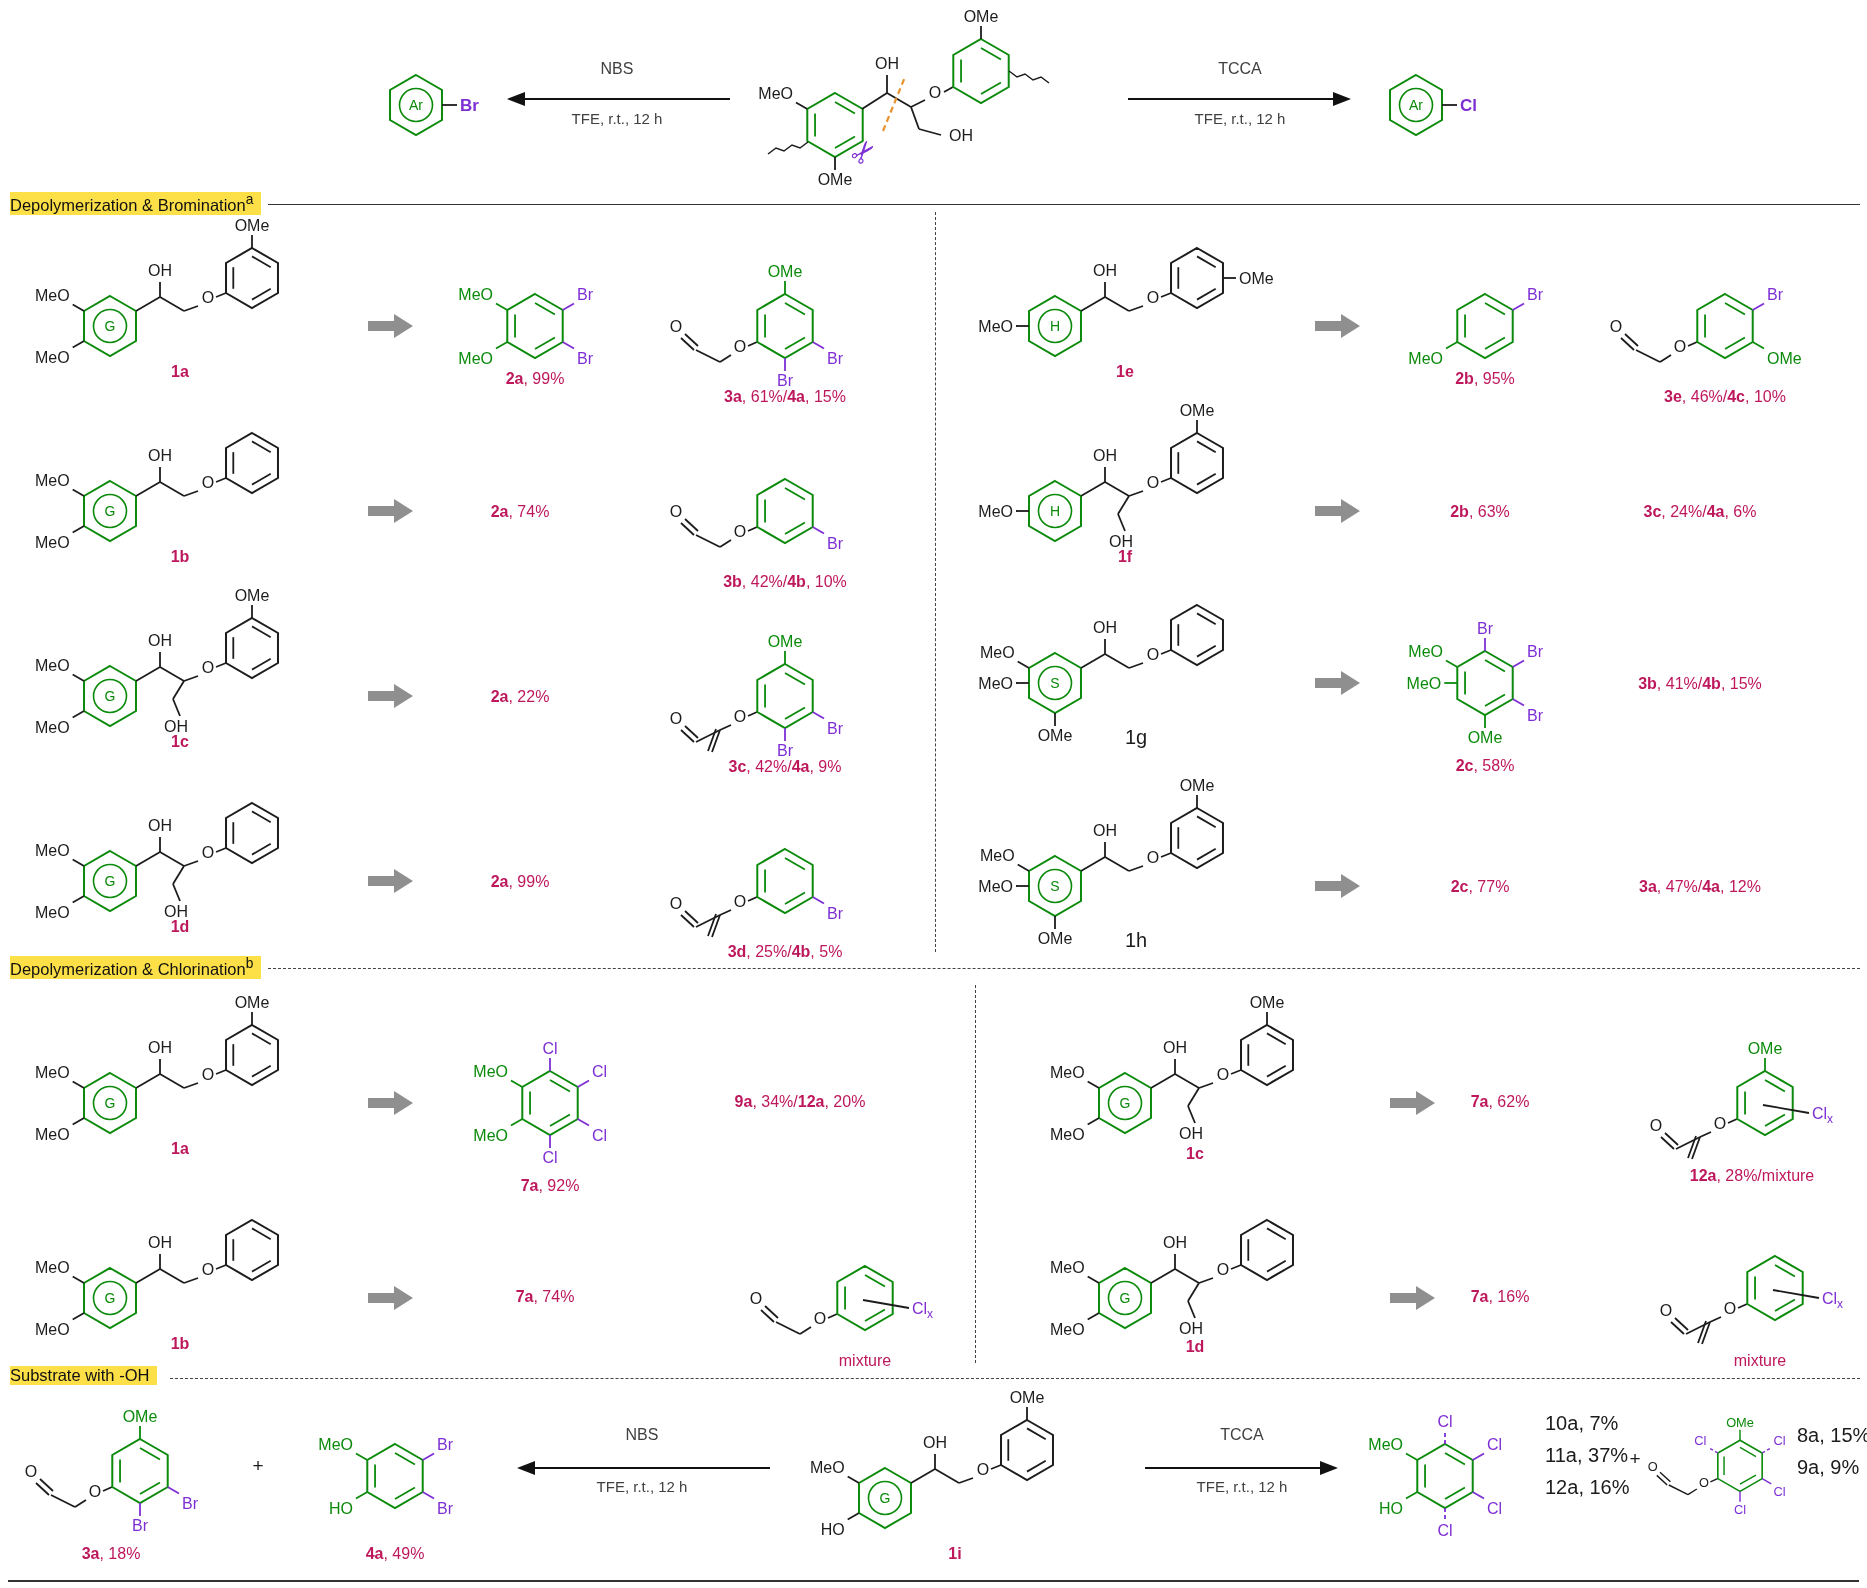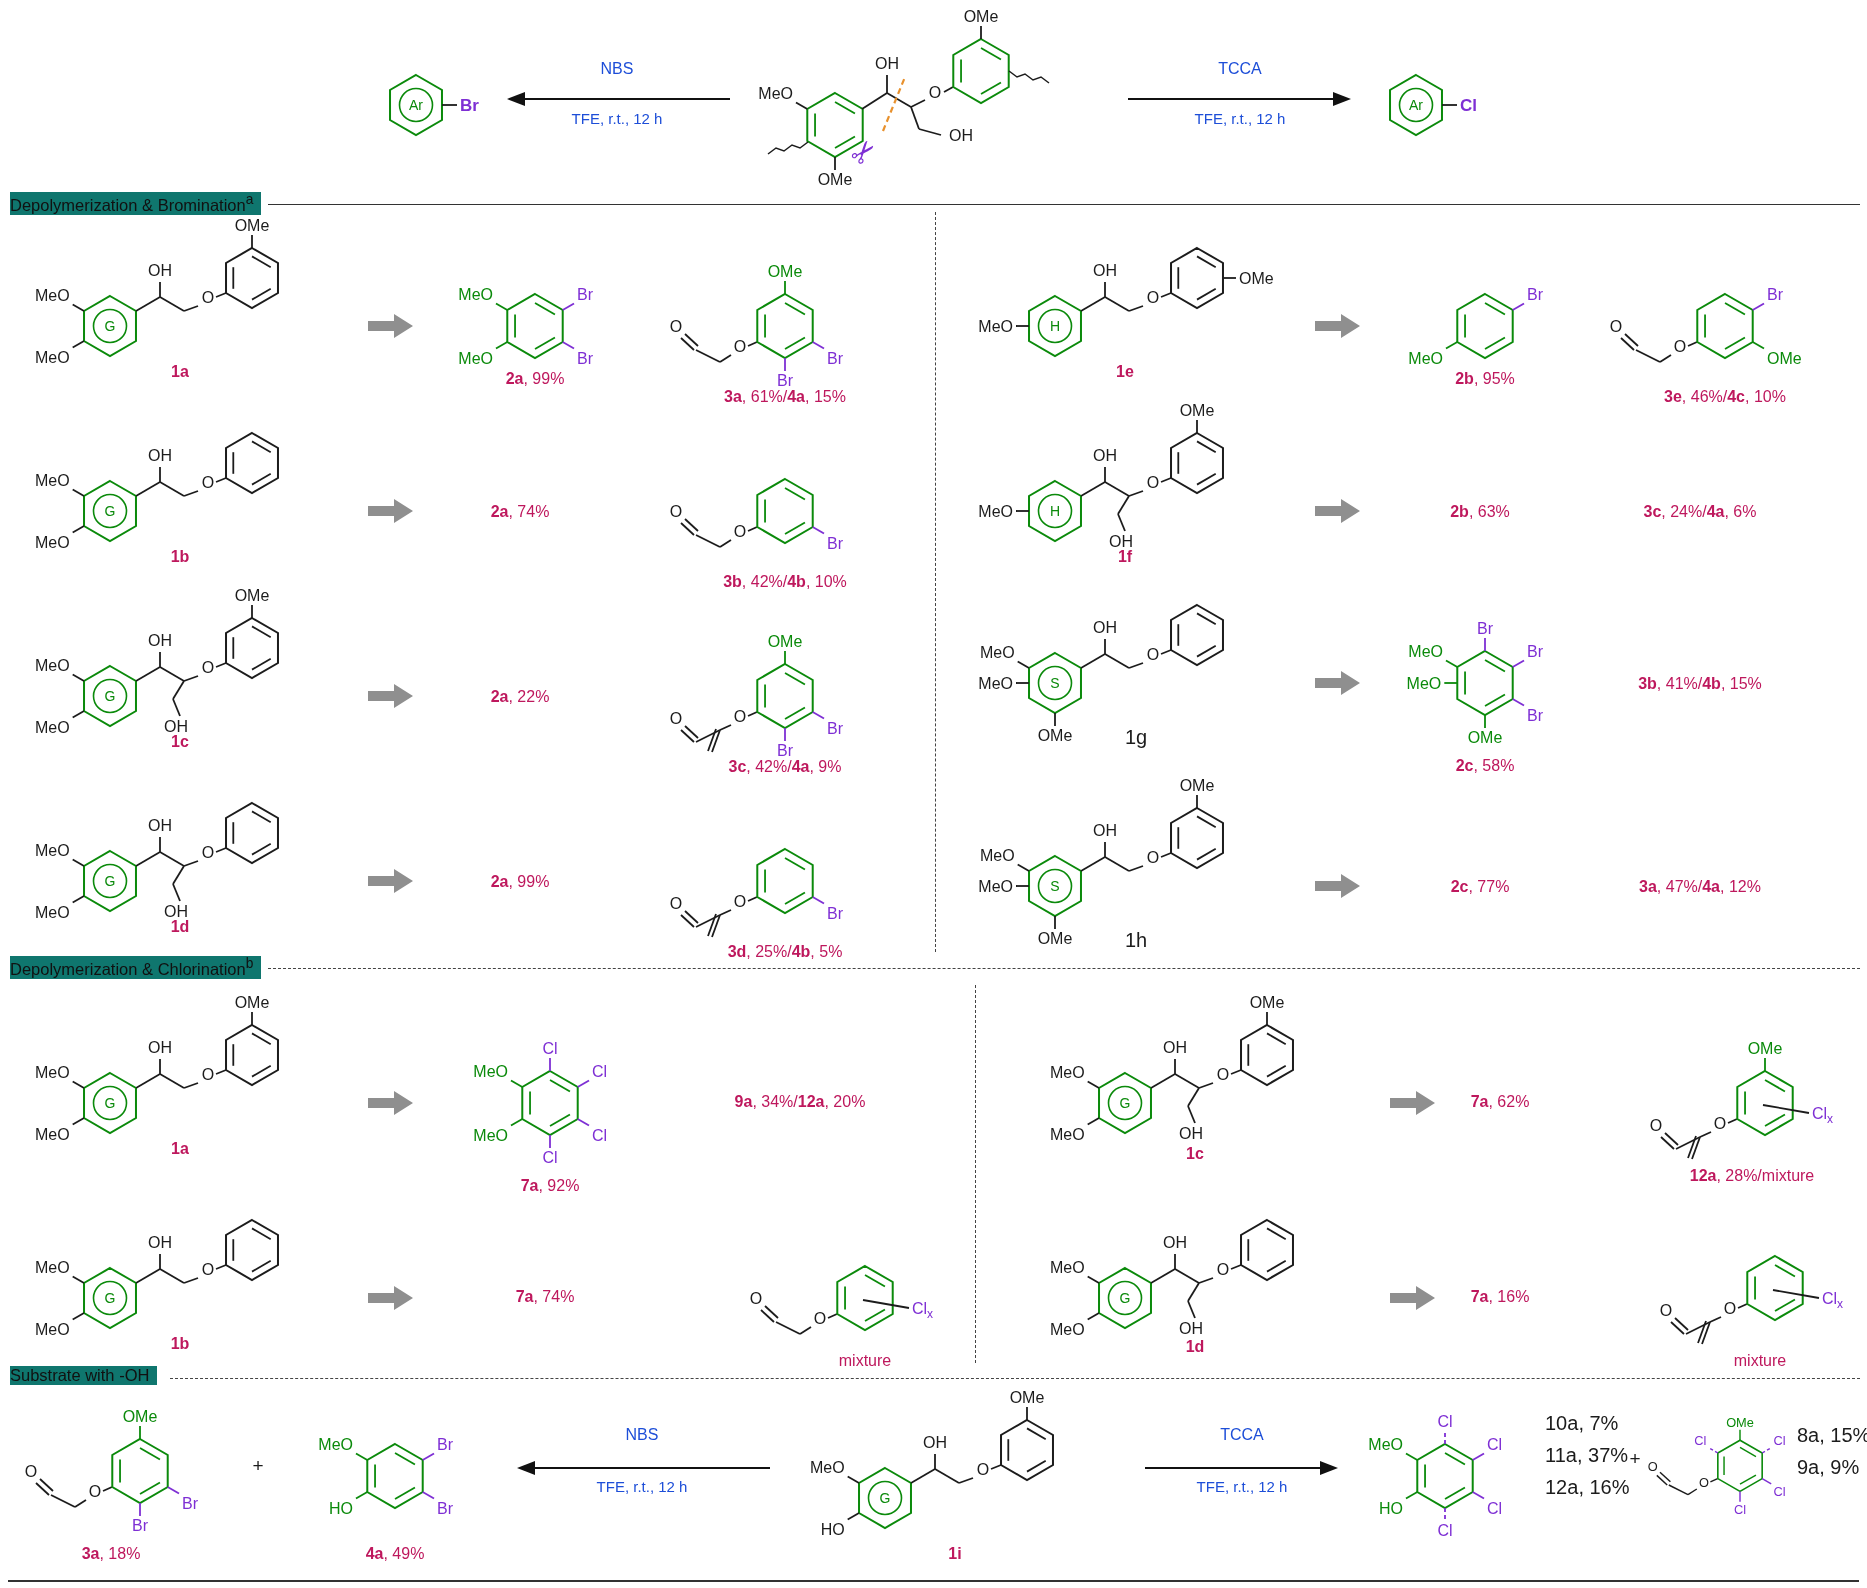--- a/index.html
+++ b/index.html
@@ -3,23 +3,23 @@
 <meta charset="utf-8">
 <style>
   html,body{margin:0;padding:0;background:#ffffff;}
   #canvas{position:relative;width:1867px;height:1588px;background:#ffffff;
           font-family:"Liberation Sans",sans-serif;overflow:hidden;color:#1c1c1c;}
   svg.mol{position:absolute;overflow:visible;}
   svg.arr{position:absolute;overflow:visible;}
   .lbl{position:absolute;transform:translateX(-50%);font-size:16px;white-space:nowrap;color:#be185d;}
   .lbl-l{position:absolute;font-size:20px;white-space:nowrap;color:#1c1c1c;}
   .lbl span.b{font-weight:bold;}
-  .rlabel{position:absolute;transform:translateX(-50%);font-size:16px;white-space:nowrap;color:#1d4ed8;}
+  .rlabel{position:absolute;transform:translateX(-50%);font-size:16px;white-space:nowrap;color:#404040;}
   .cond{font-size:15px;}
-  .sect{position:absolute;font-size:16.5px;color:#111;white-space:nowrap;background:#0f766e;padding-right:8px;z-index:2;}
+  .sect{position:absolute;font-size:16.5px;color:#111;white-space:nowrap;background:#fde047;padding-right:8px;z-index:2;}
   .hline{position:absolute;border-top:2px solid #333;}
   .hline.thin{border-top:1.5px solid #333;}
   .hdash{position:absolute;border-top:1.5px dashed #444;}
   .vdash{position:absolute;border-left:1.5px dashed #444;width:0;}
   .plus{position:absolute;transform:translateX(-50%);font-size:19px;color:#1c1c1c;}
 </style>
 </head>
 <body>
 
 <div id="canvas">

